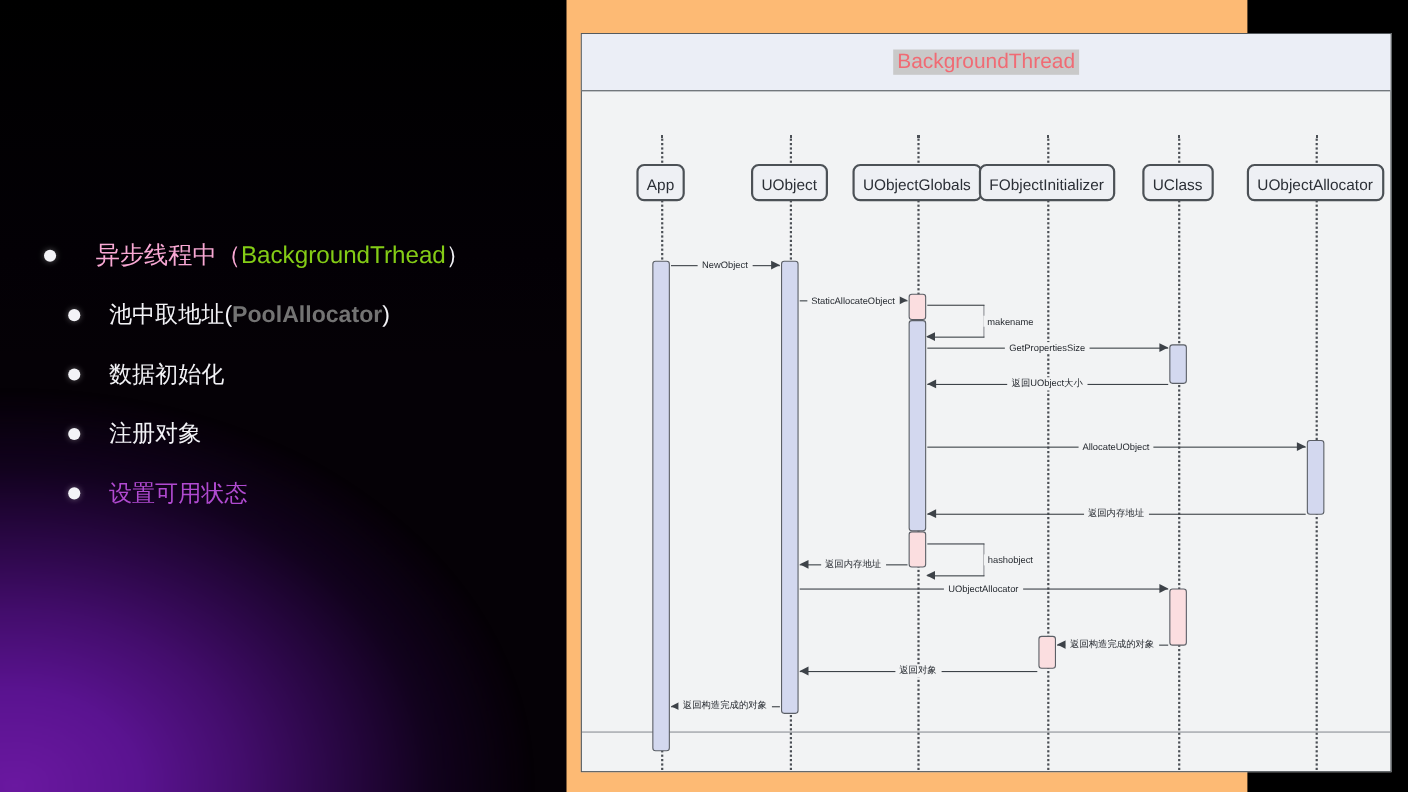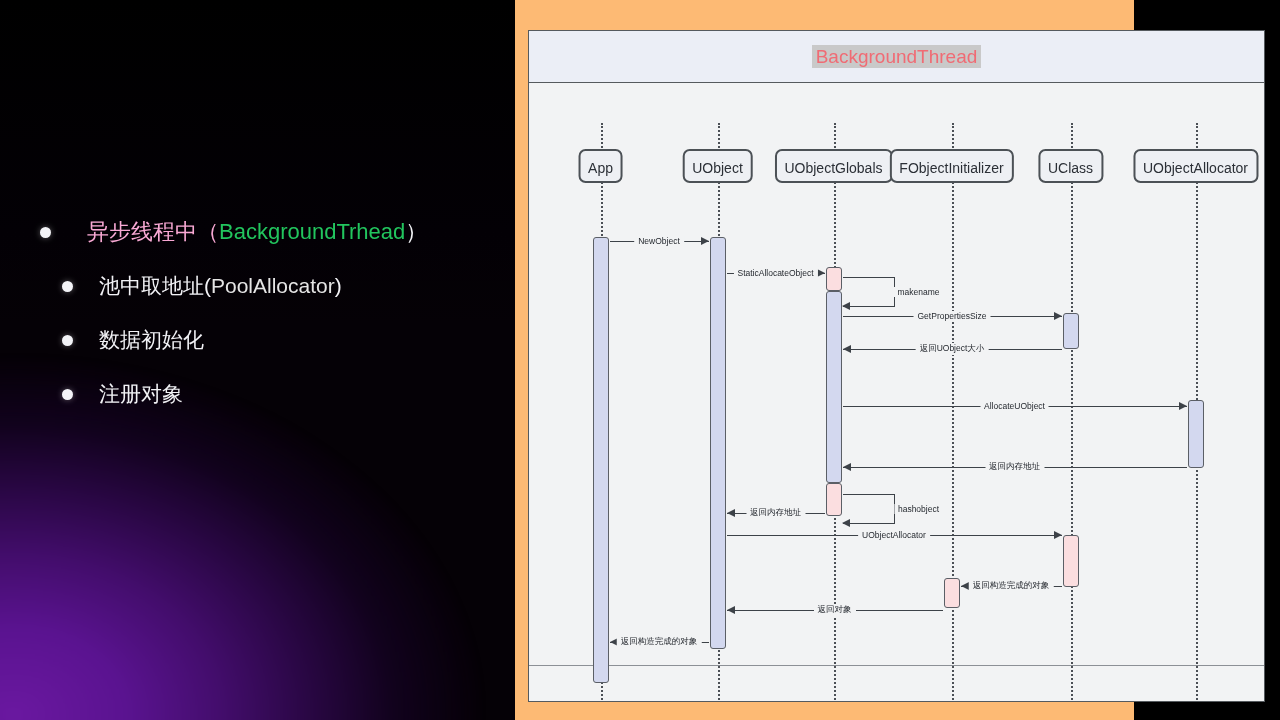--- a/index.html
+++ b/index.html
@@ -150,33 +150,37 @@
 <div id="root">
 
   <div class="slide-left">
     <div class="glow-purple"></div>
     <div class="glow-dark-top"></div>
 
 
     <div class="bullets" id="bullets">
         <div class="bullet-row b0">
           <span class="dot"></span>
-          <span class="txt"><span style="color: #f9a8d4;">异步线程中（</span><span style="color: #22c55e; text-align: right;">BackgroundTrhead</span><span style="color: rgb(242, 242, 246);">）</span></span>
-        </div>
-        <div class="bullet-row bi">
-          <span class="dot"></span>
-          <span class="txt"><span style="color: rgb(242, 242, 246);">池中取地址(</span><span style="color: #e5e5e5;">PoolAllocator</span><span style="color: rgb(242, 242, 246);">)</span></span>
+          <span class="txt"><span style="color: #f9a8d4;">异步线程中（</span><span style="color: #84cc16; text-align: right;">BackgroundTrhead</span><span style="color: rgb(242, 242, 246);">）</span></span>
+        </div>
+        <div class="bullet-row bi">
+          <span class="dot"></span>
+          <span class="txt"><span style="color: rgb(242, 242, 246);">池中取地址(</span><span style="color: #737373; font-weight: bold;">PoolAllocator</span><span style="color: rgb(242, 242, 246);">)</span></span>
         </div>
         <div class="bullet-row bi">
           <span class="dot"></span>
           <span class="txt"><span style="color: rgb(242, 242, 246);">数据初始化</span></span>
         </div>
         <div class="bullet-row bi">
           <span class="dot"></span>
           <span class="txt"><span style="color: rgb(242, 242, 246);">注册对象</span></span>
+        </div>
+        <div class="bullet-row bi">
+          <span class="dot"></span>
+          <span class="txt"><span style="color: rgb(176, 74, 208);">设置可用状态</span></span>
         </div>
       </div>
   </div>
 
   <div class="page-white">
     <div class="diagram-frame">
 
       <div class="diagram-title-band">
         <div class="diagram-title">
           <span>BackgroundThread</span>

